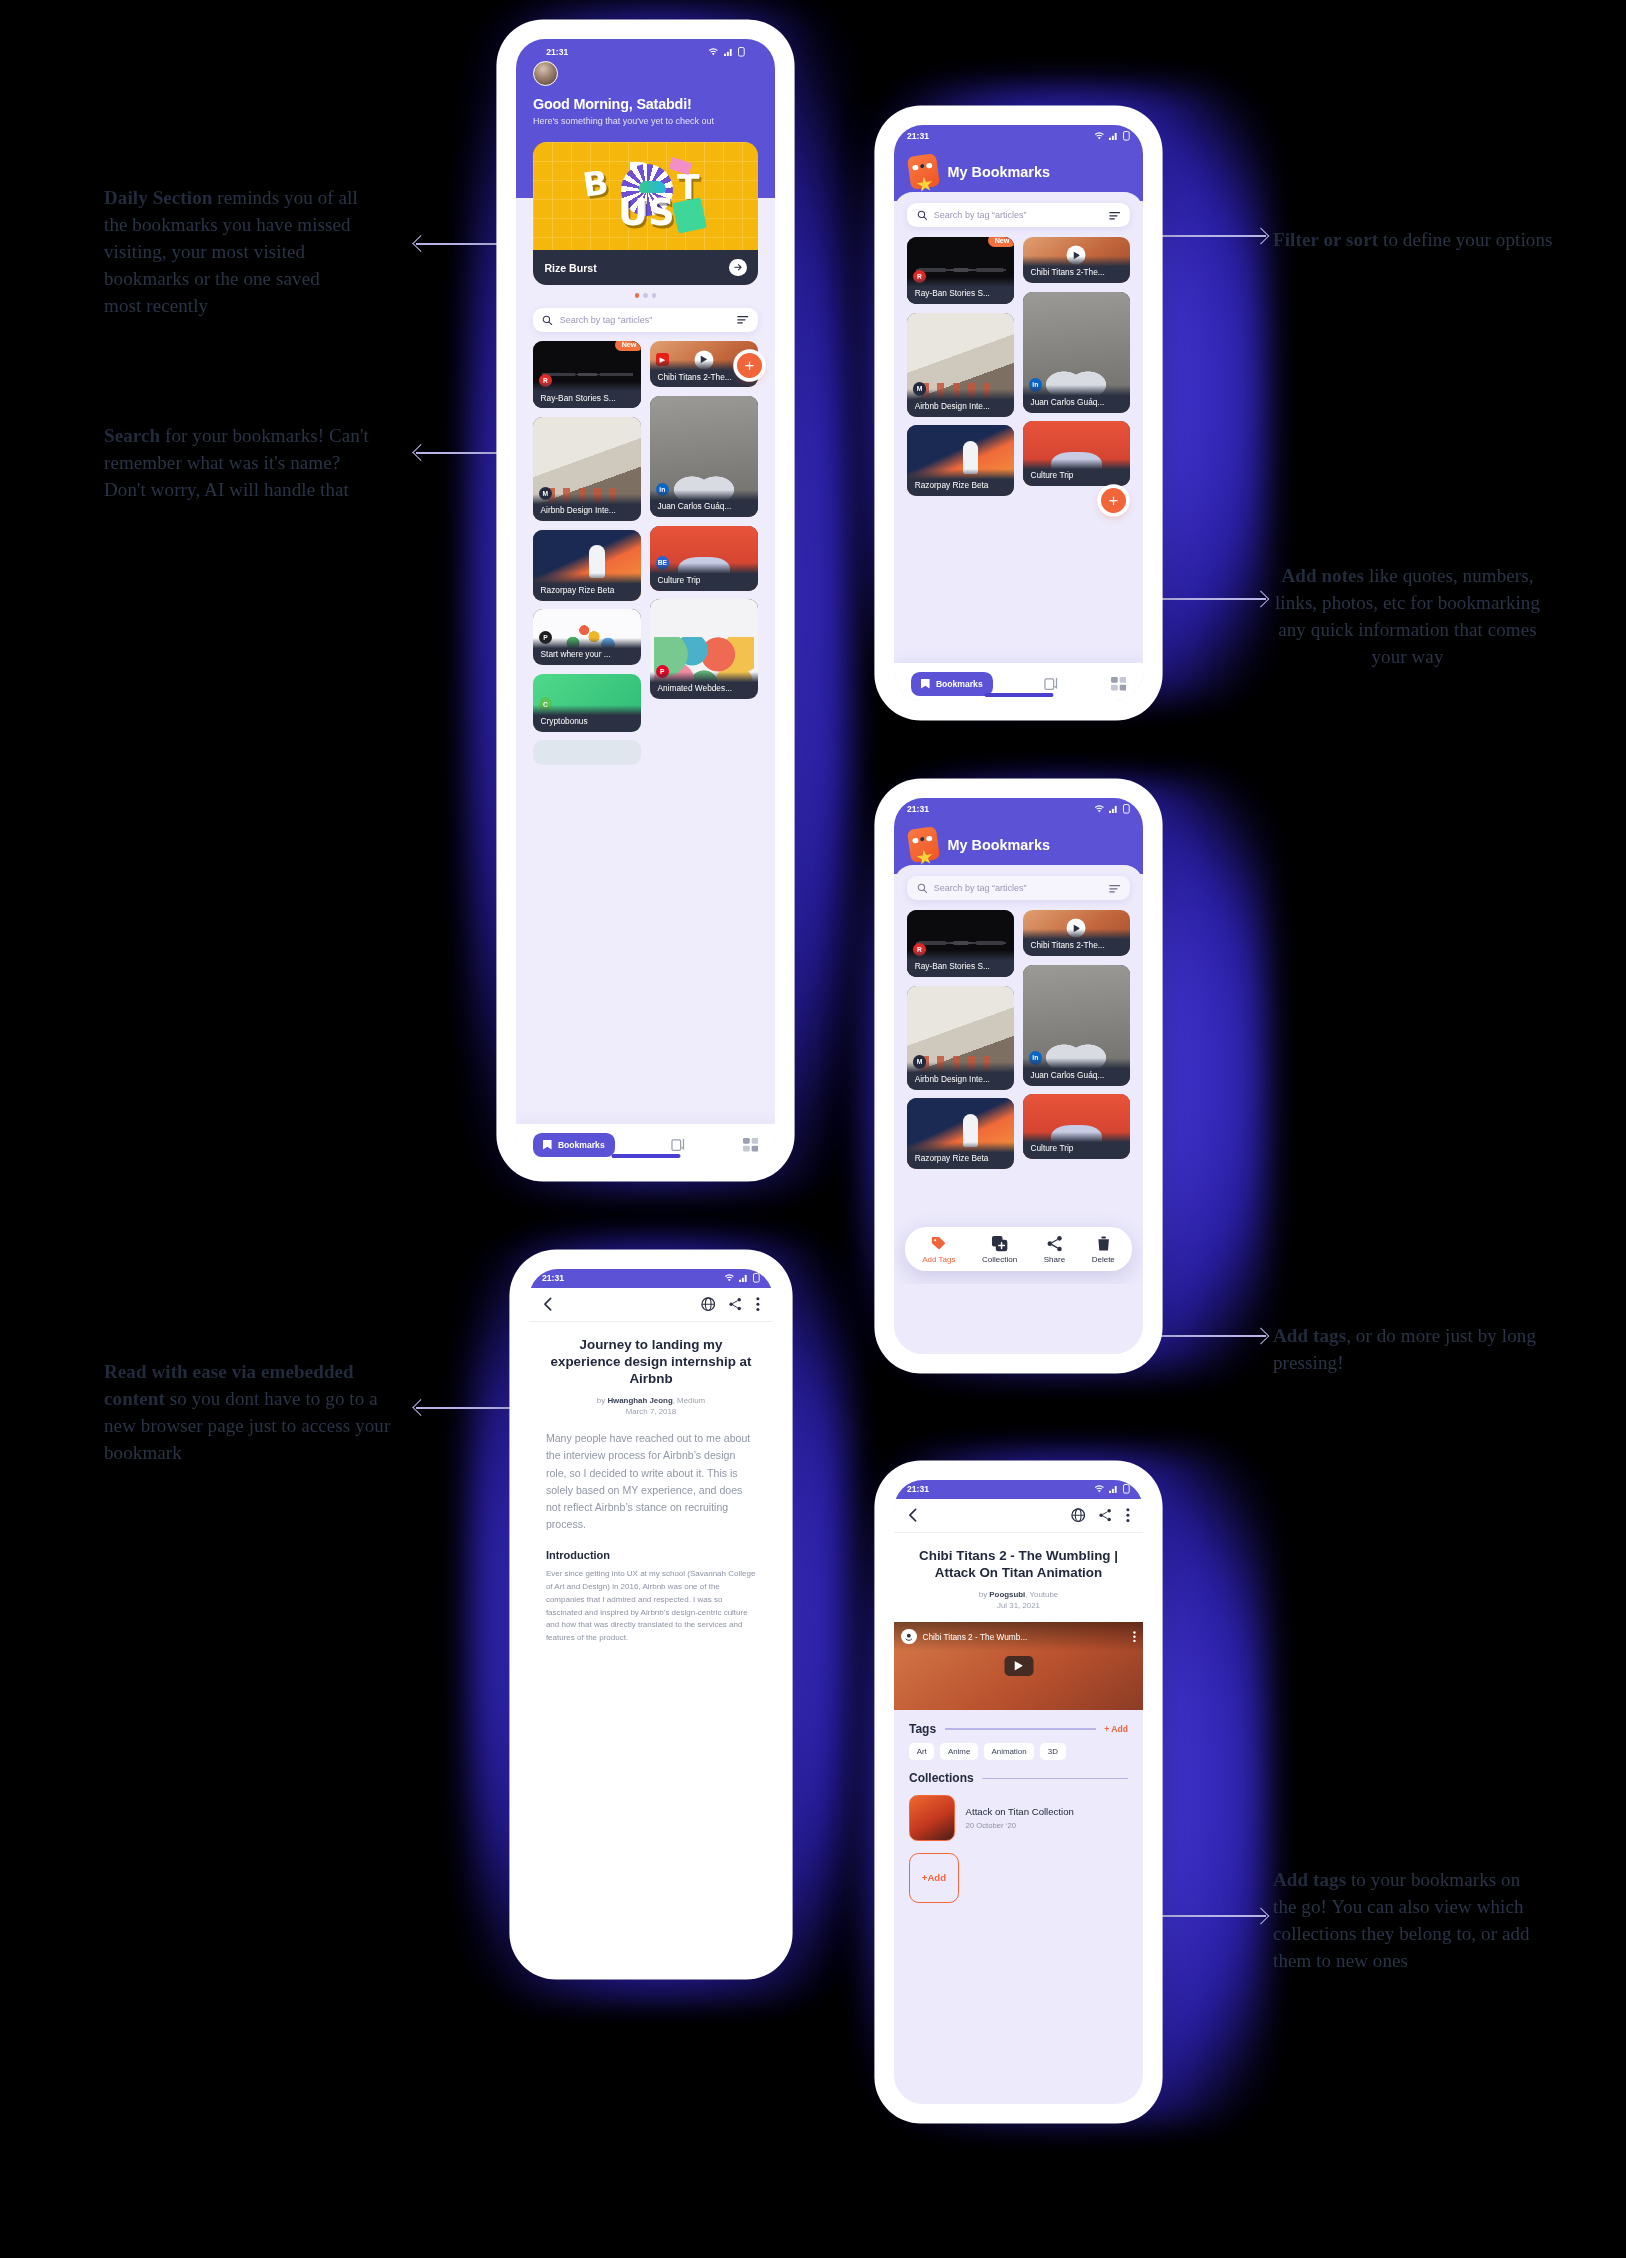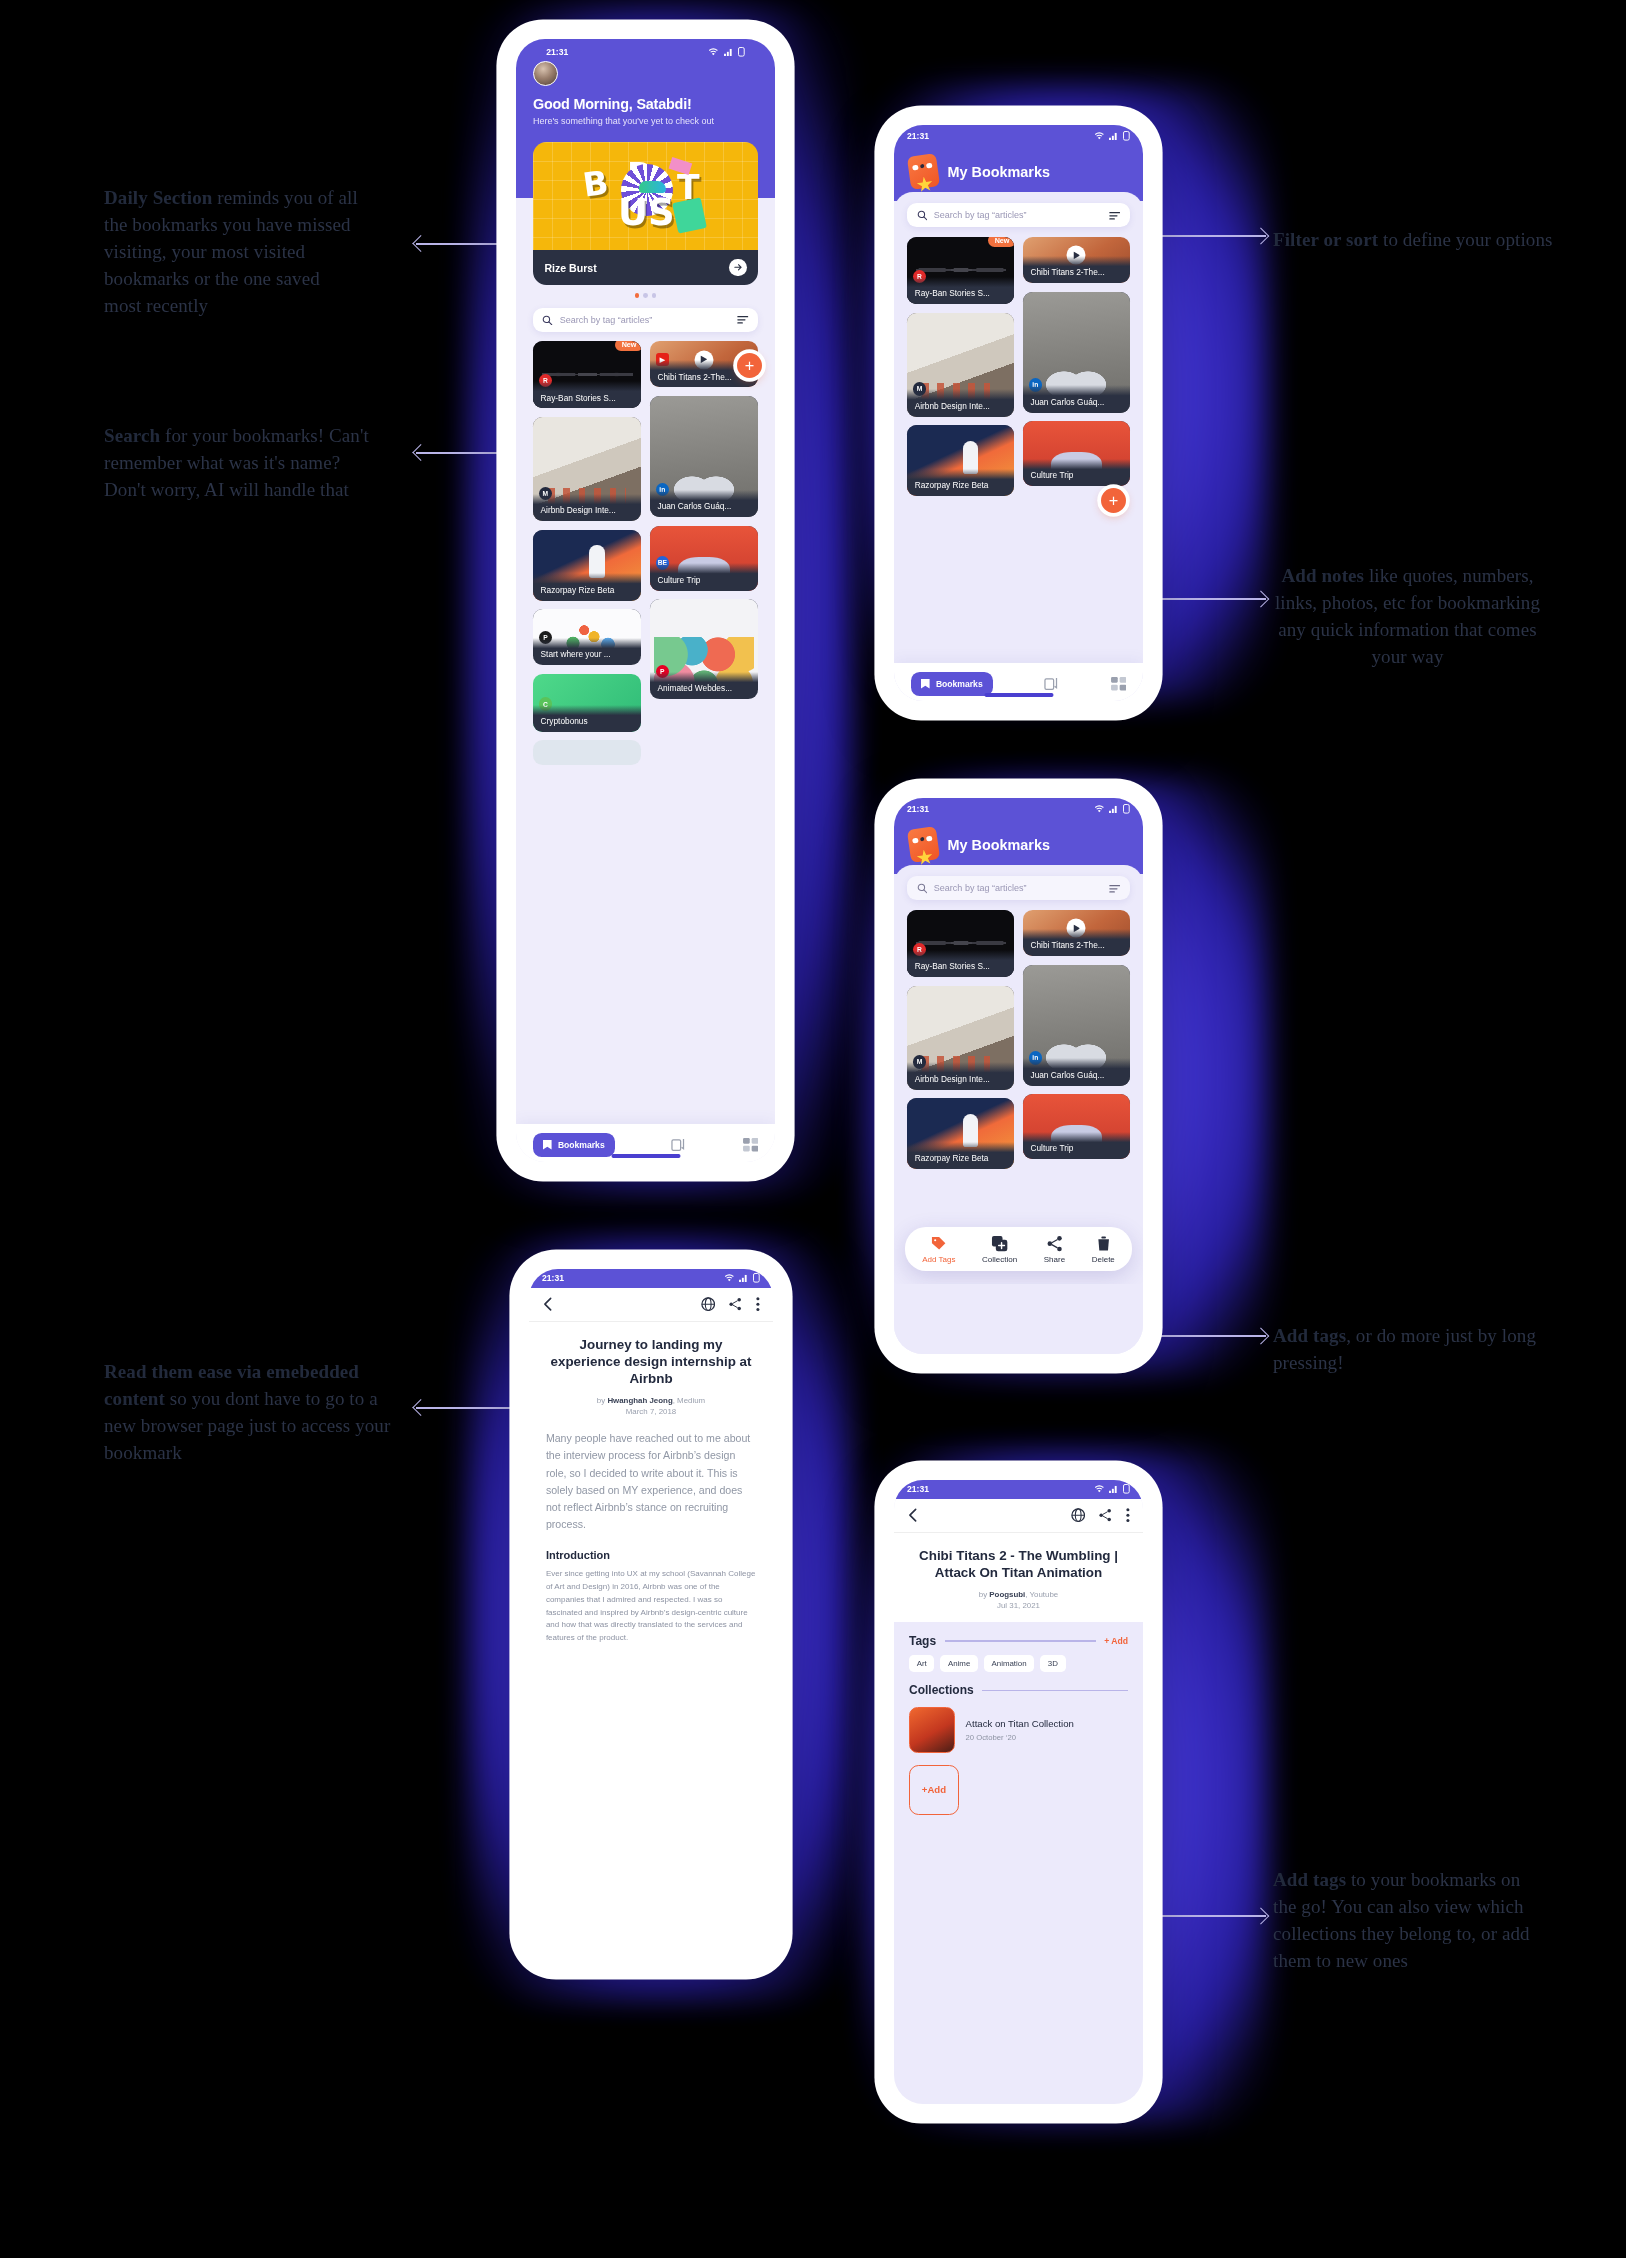--- a/index.html
+++ b/index.html
@@ -238,21 +238,21 @@
     <b>Daily Section</b><span> reminds you of all the bookmarks you have missed visiting, your most visited bookmarks or the one saved most recently</span>
   </div>
   <div class="arrow left" style="left:416px; top:243px; width:115px;"></div>
 
   <div class="anno" style="left:104px; top:423px; width:269px;">
     <b>Search</b><span> for your bookmarks! Can't remember what was it's name? Don't worry, AI will handle that</span>
   </div>
   <div class="arrow left" style="left:416px; top:452px; width:115px;"></div>
 
   <div class="anno" style="left:104px; top:1359px; width:288px;">
-    <b>Read them ease via emebedded content</b><span> so you dont have to go to a new browser page just to access your bookmark</span>
+    <b>Read with ease via emebedded content</b><span> so you dont have to go to a new browser page just to access your bookmark</span>
   </div>
   <div class="arrow left" style="left:416px; top:1407px; width:125px;"></div>
 
   <div class="anno" style="left:1273px; top:227px; width:288px;">
     <b>Filter or sort</b><span> to define your options</span>
   </div>
   <div class="arrow right" style="left:1153px; top:235px; width:113px;"></div>
 
   <div class="anno" style="left:1273px; top:563px; width:269px;text-align:center;">
     <b>Add notes</b><span> like quotes, numbers, links, photos, etc for bookmarking any quick information that comes your way</span>
@@ -754,20 +754,41 @@
         </div>
       </div>
       <div style="background:#fff; padding-bottom:11.5px;">
         <div class="art-title">Chibi Titans 2 - The Wumbling | Attack On Titan Animation</div>
         <div class="art-by">
           <span>by </span><b>Poogsubi</b><span>, Youtube</span><br>
           <span>Jul 31, 2021</span>
         </div>
       </div>
 
+      <div class="vid">
+        <div class="vid-top">
+          <span class="chan">
+            <svg width="9.6" height="9.6" viewBox="0 0 12 12">
+                <circle cx="6" cy="4.6" r="2.4" fill="#2a3042"></circle>
+                <path d="M2 8.4a5 5 0 0 0 8 0" stroke="#2a3042" stroke-width="1.1" fill="none"></path>
+              </svg>
+          </span>
+          <span class="vid-title">Chibi Titans 2 - The Wumb...</span>
+          <svg width="2.9" height="11.5" viewBox="0 0 4 16">
+              <circle cx="2" cy="2" r="1.7" fill="#fff"></circle>
+              <circle cx="2" cy="8" r="1.7" fill="#fff"></circle>
+              <circle cx="2" cy="14" r="1.7" fill="#fff"></circle>
+            </svg>
+        </div>
+        <span class="yt-play">
+          <svg width="8.6" height="9.6" viewBox="0 0 9 10">
+              <path d="M0 0l9 5-9 5z" fill="#fff"></path>
+            </svg>
+        </span>
+      </div>
 
       <div class="sect-row">
         <span class="sect-title">Tags</span>
         <span class="sect-line"></span>
         <span class="add-link">+ Add</span>
       </div>
       <div class="tags">
         <span class="tag">Art</span>
         <span class="tag">Anime</span>
         <span class="tag">Animation</span>

